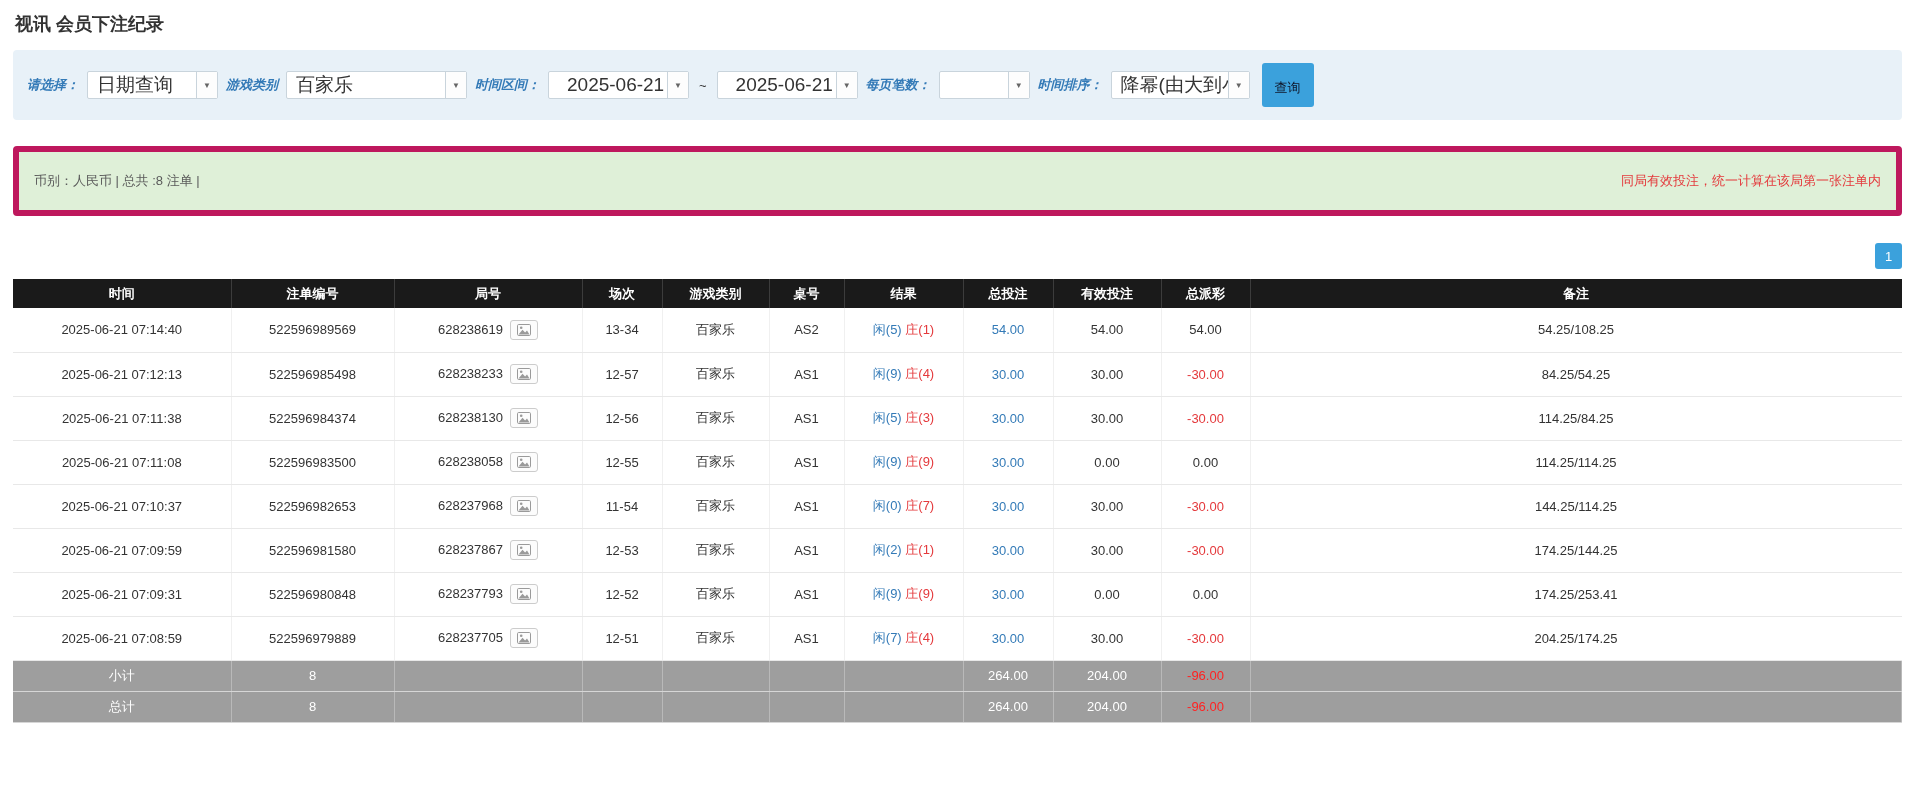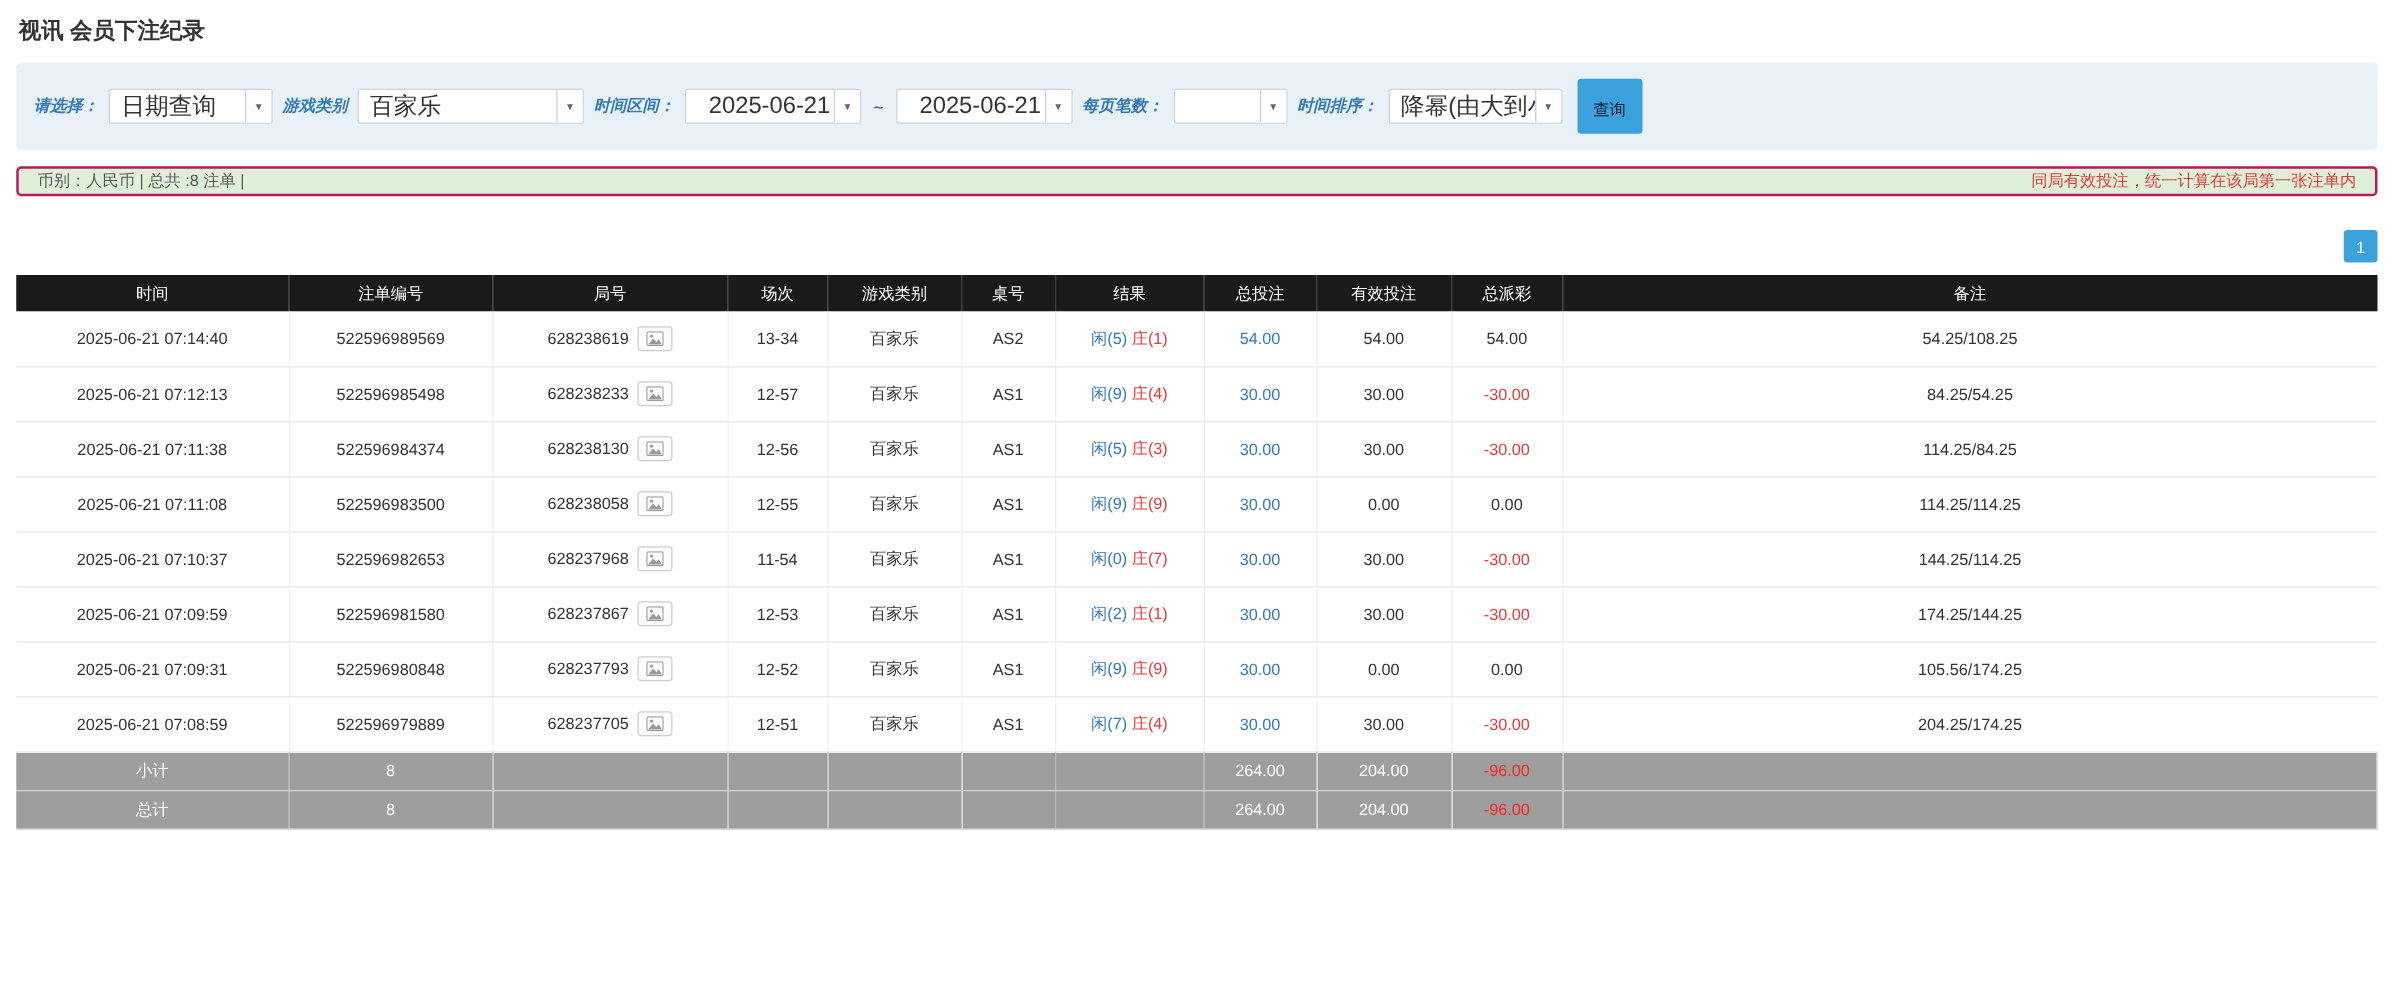--- a/index.html
+++ b/index.html
@@ -77,25 +77,25 @@
     padding: 16px 13px;
     border-radius: 3px;
     font-size: 13px;
     cursor: pointer;
     margin-left: 4px;
     font-family: inherit;
   }
 
   
   .summary-bar {
-    margin-top: 13px;
+    margin-top: 26px;
     background: var(--success-bg, #dff0d8);
-    border: 2px solid #be185d;
+    border: 6px solid #be185d;
     border-radius: 4px;
-    padding: 1px 15px;
+    padding: 20px 15px;
     display: flex;
     justify-content: space-between;
     align-items: center;
   }
   .summary-left { color: #5a5a5a; font-size: 13px; }
   .summary-right { color: var(--danger-red, #e4393c); font-size: 13px; }
 
   
   .pagination-row {
     display: flex;
@@ -116,21 +116,21 @@
 
   
   table.records {
     width: 100%;
     border-collapse: collapse;
     table-layout: fixed;
   }
   table.records thead th {
     background: var(--header-bg, #1a1a1a);
     color: #fff;
-    font-weight: normal;
+    font-weight: bold;
     font-size: 13px;
     height: 29px;
     text-align: center;
     border-right: 1px solid #3c3c3c;
   }
   table.records thead th:last-child { border-right: none; }
   table.records tbody td {
     text-align: center;
     height: 44px;
     border-bottom: 1px solid #e8e8e8;
@@ -379,21 +379,21 @@
                   <path d="M1.5 10.5 L5.5 5.8 L8.1 8.6 L10 6.4 L12.5 10.5 Z" fill="#9a9a9a"></path>
                 </svg></button>
             </span></td>
           <td>12-52</td>
           <td>百家乐</td>
           <td>AS1</td>
           <td><span class="player">闲(9)</span> <span class="banker">庄(9)</span></td>
           <td><a class="bet-link">30.00</a></td>
           <td>0.00</td>
           <td><span class="payout">0.00</span></td>
-          <td>105.56/174.25</td>
+          <td>174.25/253.41</td>
         </tr>
         <tr>
           <td>2025-06-21 07:08:59</td>
           <td>522596979889</td>
           <td><span class="round-wrap">
               <span>628237705</span>
               <button class="img-btn" type="button"><svg width="14" height="12" viewBox="0 0 14 12">
                   <rect x="0.5" y="0.5" width="13" height="11" rx="1.2" fill="none" stroke="#9a9a9a"></rect>
                   <circle cx="4.2" cy="3.8" r="1.3" fill="#9a9a9a"></circle>
                   <path d="M1.5 10.5 L5.5 5.8 L8.1 8.6 L10 6.4 L12.5 10.5 Z" fill="#9a9a9a"></path>

